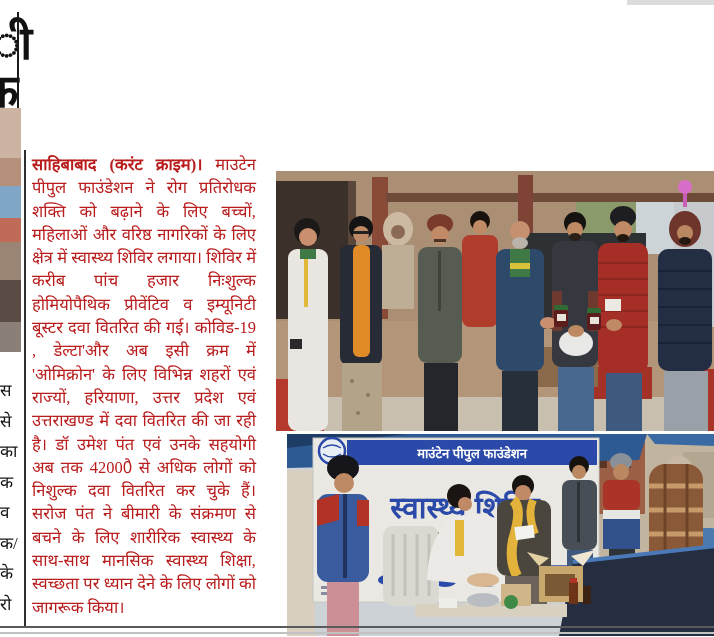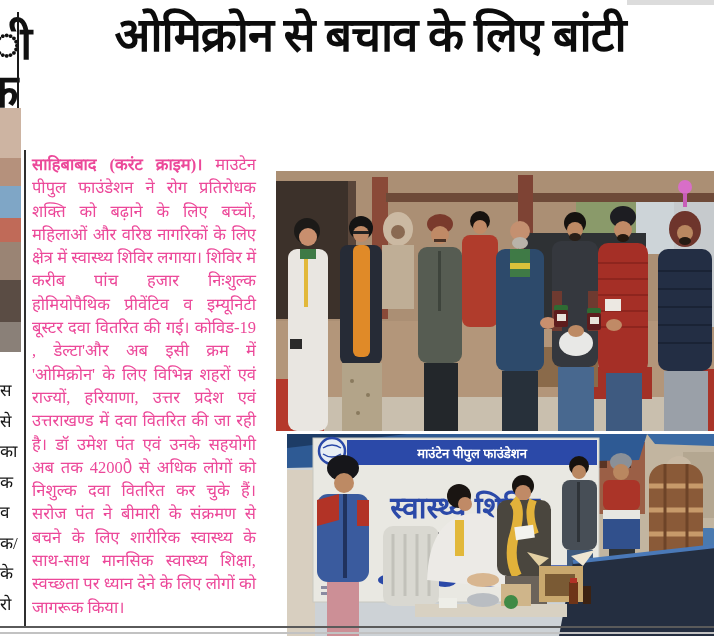--- a/index.html
+++ b/index.html
@@ -14,21 +14,21 @@
   .frag-top2{left:-17px;top:58px;font-size:46px;font-weight:700;color:#111;}
   .headline-divider{left:17px;top:12px;width:2px;height:106px;background:#1a1a1a;}
   .body-divider{left:24px;top:150px;width:2px;height:478px;background:#2f2f2f;}
   .top-right-strip{left:627px;top:0;width:87px;height:5px;background:#dcdcdc;}
   
   .headline{left:26px;top:4px;width:688px;text-align:center;
     font-size:47px;line-height:62px;font-weight:700;color:#0c0c0c;
     font-family:"Liberation Serif","DejaVu Serif",serif;letter-spacing:-1px;}
   
   .article{left:32px;top:153px;width:224px;font-size:16.5px;line-height:23.3px;
-    text-align:justify;color:#ec4899;}
+    text-align:justify;color:#b91c1c;}
   .article .lead{font-weight:700;}
   
   .margin-chars{left:0;top:376px;width:18px;font-size:17px;line-height:30.5px;color:#141414;}
   .margin-chars div{white-space:nowrap;}
   
   .left-photo{left:0;top:108px;width:21px;height:244px;}
   
   .photo-top{left:262px;top:157px;width:443px;height:260px;}
   .photo-bottom{left:273px;top:420px;width:430px;height:202px;}
   figure{margin:14px;padding:0;}
@@ -40,21 +40,20 @@
 </head>
 <body>
 
 <div class="abs top-right-strip"></div>
 
 <div class="abs frag-top1">ी</div>
 <div class="abs frag-top2">क</div>
 <div class="abs headline-divider"></div>
 
 <div class="abs headline">
-  <div>ओमिक्रोन से बचाव के लिए बांटी</div>
 </div>
 
 <div class="abs left-photo">
   <svg width="21" height="244" viewBox="0 0 21 244">
     <rect width="21" height="244" fill="#c7ab95"></rect>
     <rect y="0" width="21" height="50" fill="#cdb4a2"></rect>
     <rect y="50" width="21" height="30" fill="#b5917c"></rect>
     <rect y="78" width="21" height="34" fill="#7fa6c6"></rect>
     <rect y="110" width="21" height="26" fill="#c06a58"></rect>
     <rect y="134" width="21" height="40" fill="#9a8474"></rect>

